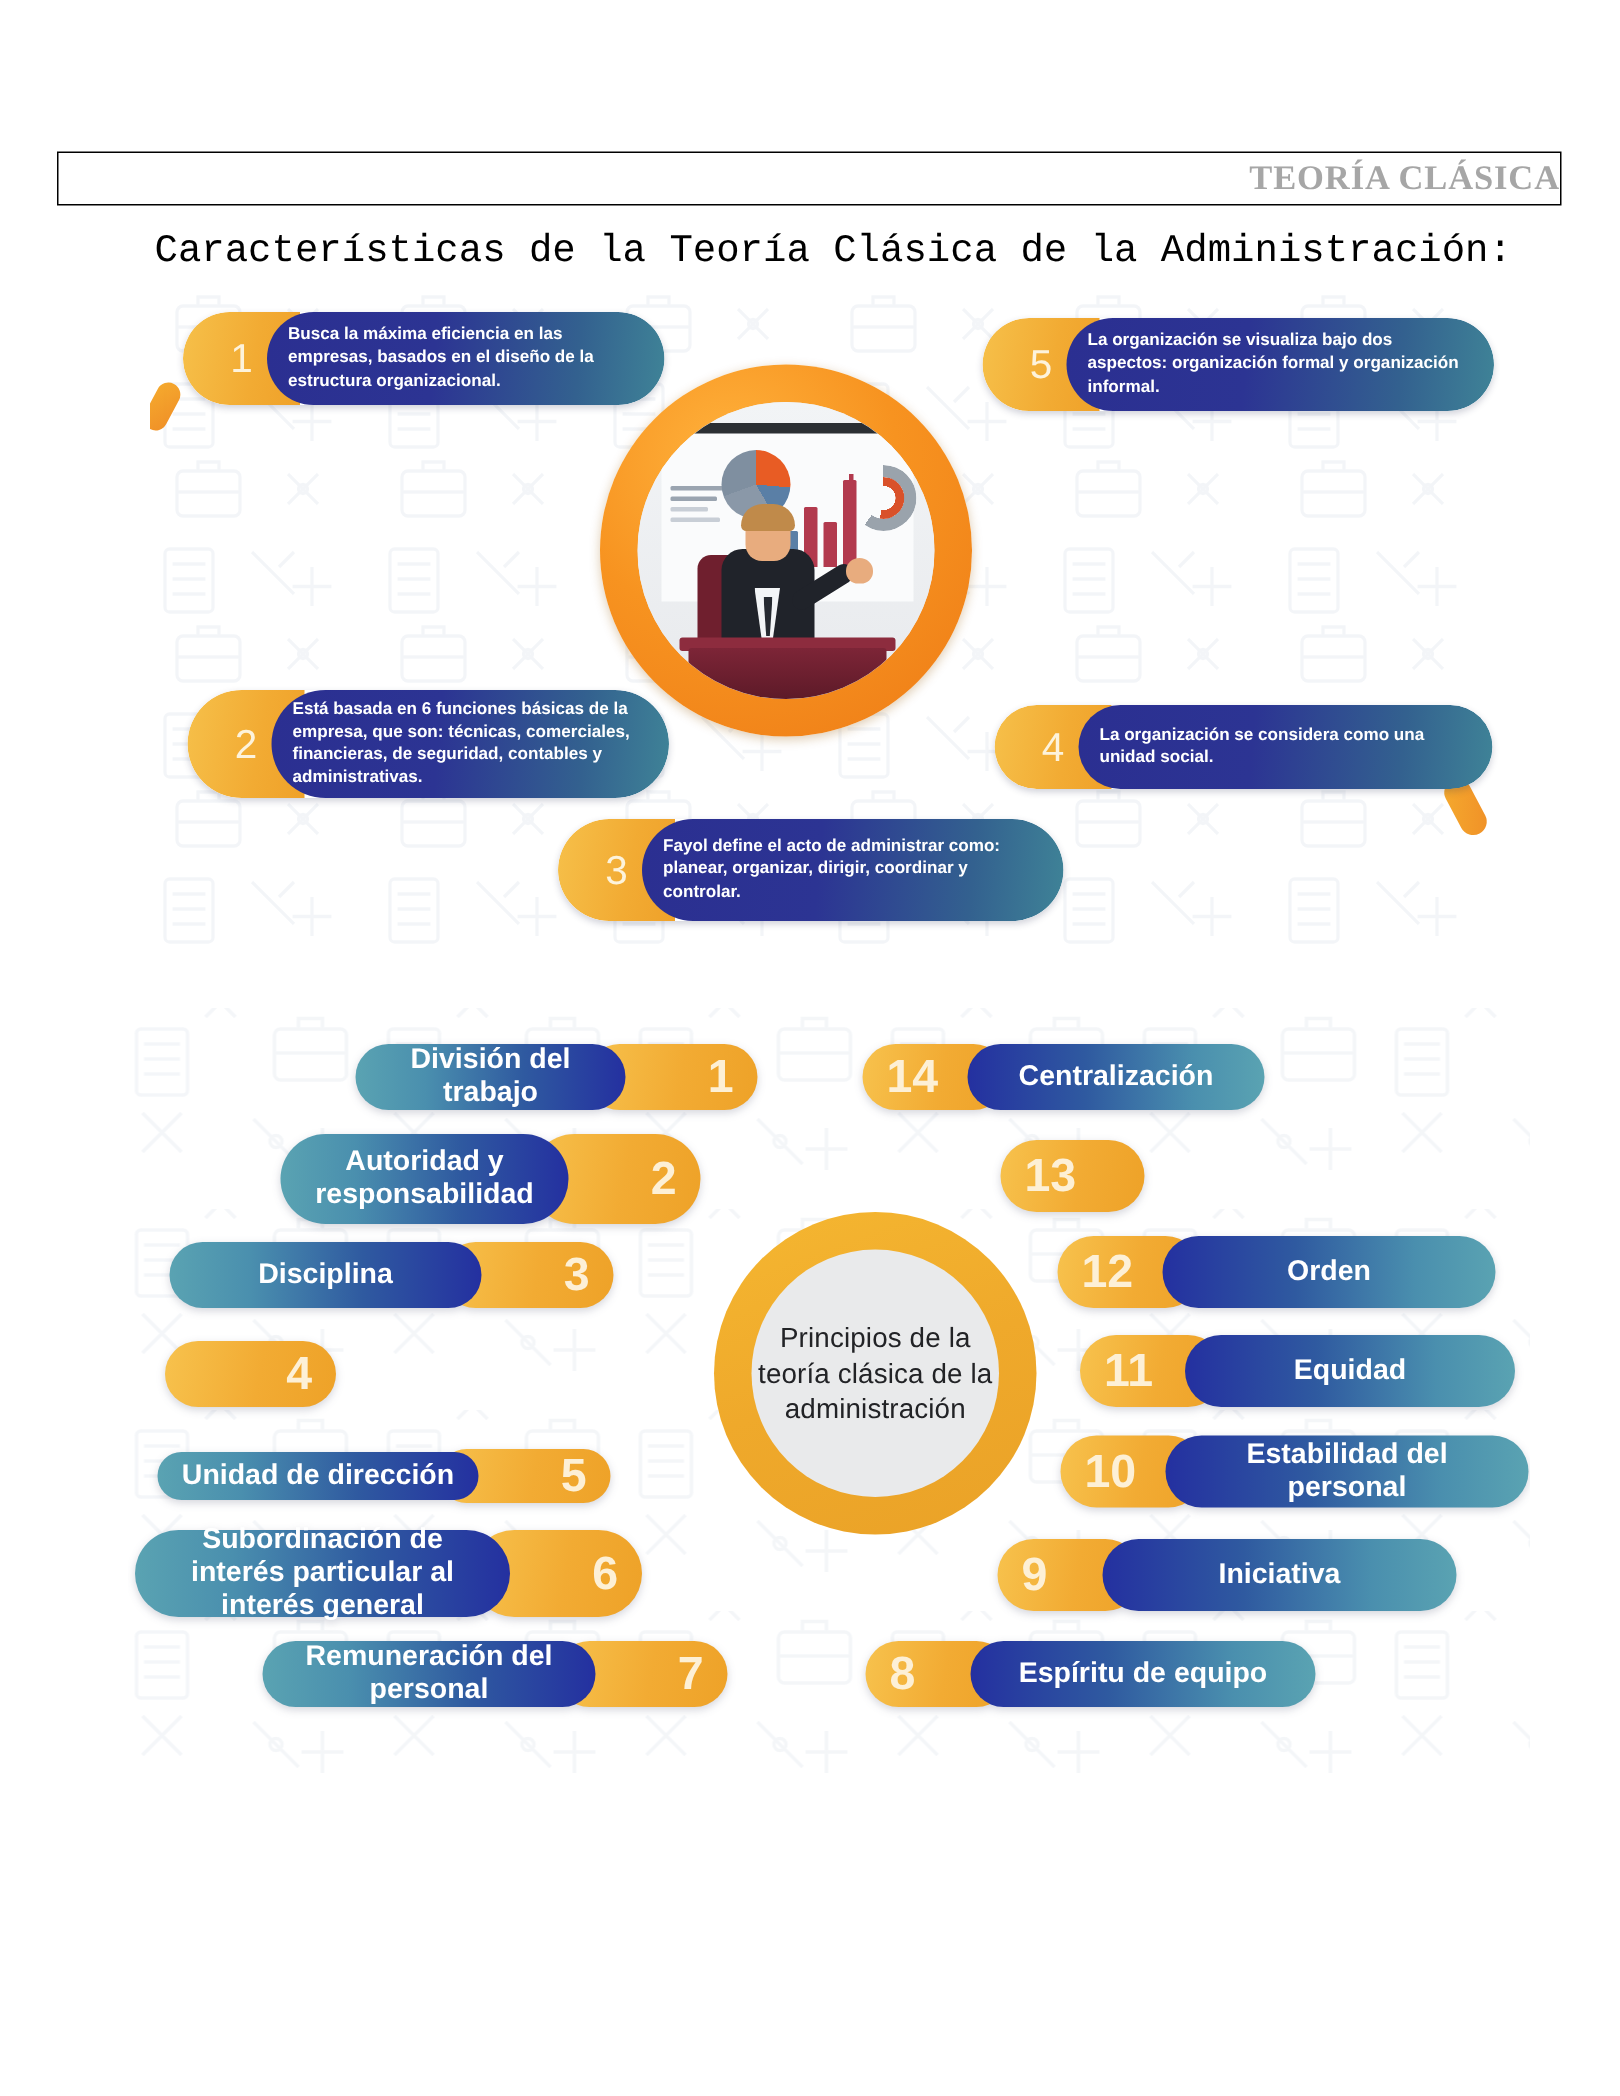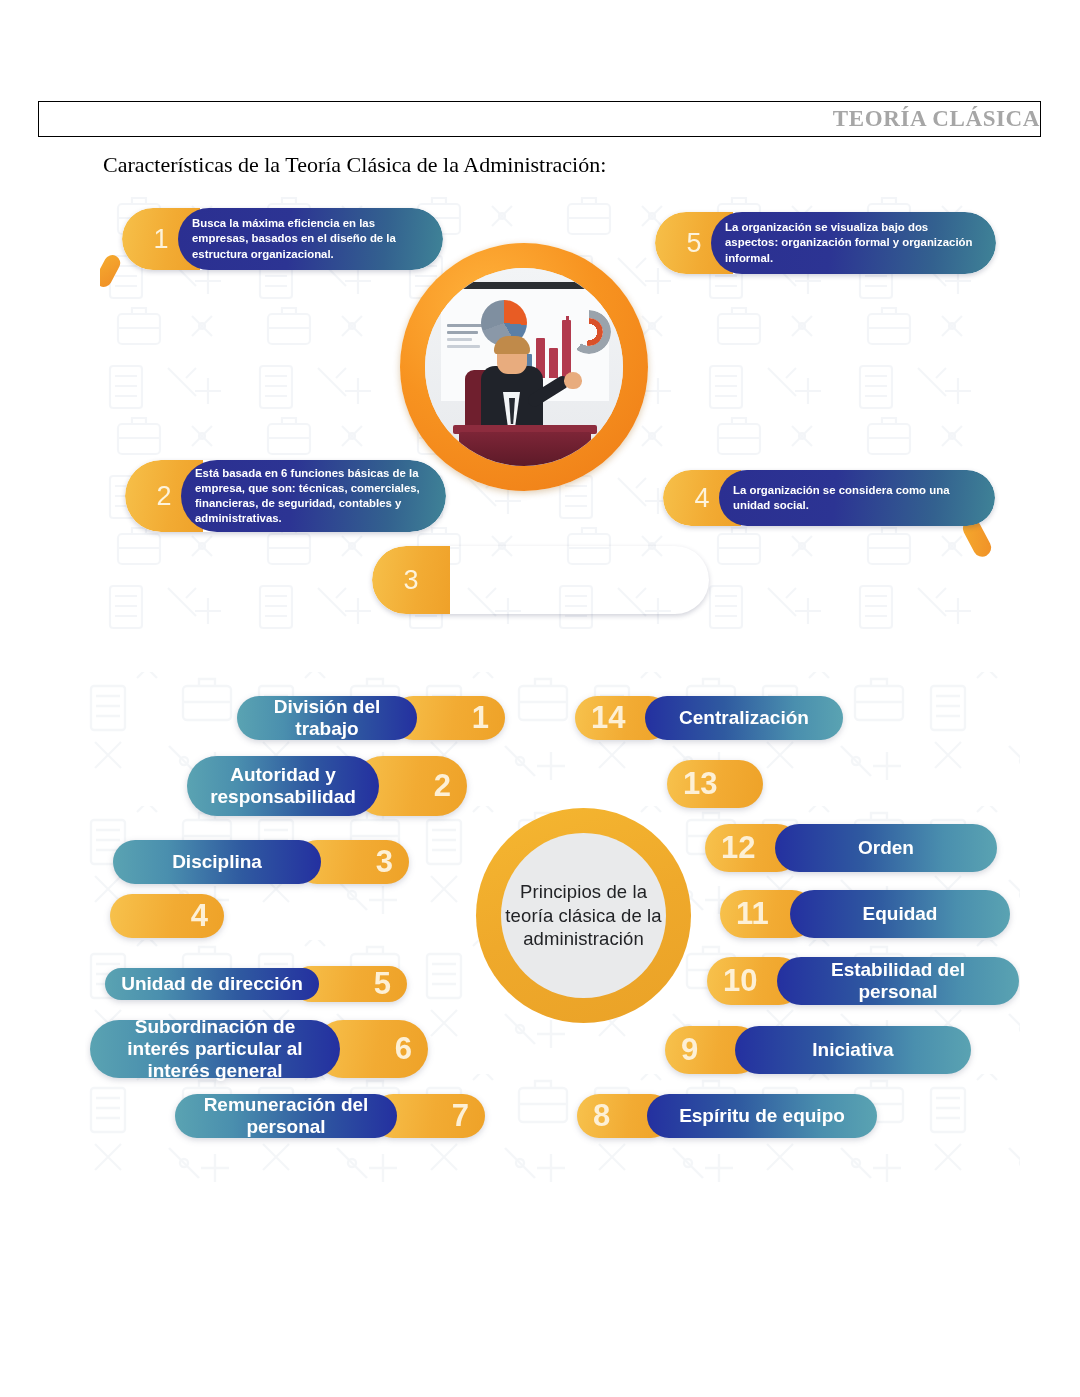--- a/index.html
+++ b/index.html
@@ -34,22 +34,22 @@
     font-size: 23px;
     font-weight: bold;
     letter-spacing: 0.6px;
     color: #a6a6a6;
   }
 
   .intro-line {
     position: absolute;
     left: 103px;
     top: 152px;
-    font-family: Liberation Serif, serif;
-    font-size: 22px;
+    font-family: Liberation Mono, monospace;
+    font-size: 26px;
     color: #000000;
     white-space: nowrap;
   }
 
   
   .info-canvas {
     position: absolute;
     overflow: hidden;
   }
   .wm-layer {
@@ -297,21 +297,21 @@
   .pill2.right .txt {
     background: linear-gradient(90deg, #2430a0 0%, #2f5aa0 40%, #4a8fae 76%, #5aa3b2 100%);
     margin-left: -26px;
     z-index: 2;
   }
   .pill2.right .num { z-index: 1; width: 80px; justify-content: flex-start; padding-left: 16px; }
 
   
   #p-item-1  { left: 152px; top: 24px;  width: 268px; height: 44px; }
   #p-item-2  { left: 102px; top: 84px;  width: 280px; height: 60px; }
-  #p-item-3  { left: 28px;  top: 168px; width: 296px; height: 44px; }
+  #p-item-3  { left: 28px;  top: 156px; width: 296px; height: 44px; }
   #p-item-4  { left: 25px;  top: 222px; width: 290px; height: 44px; }
   #p-item-5  { left: 20px;  top: 290px; width: 302px; height: 44px; align-items: center; }
   #p-item-6  { left: 5px;   top: 348px; width: 338px; height: 58px; }
   #p-item-7  { left: 90px;  top: 422px; width: 310px; height: 44px; }
   
   #p-item-14 { left: 490px; top: 24px;  width: 268px; height: 44px; }
   #p-item-13 { left: 582px; top: 88px;  width: 278px; height: 48px; }
   #p-item-12 { left: 620px; top: 152px; width: 292px; height: 48px; }
   #p-item-11 { left: 635px; top: 218px; width: 290px; height: 48px; }
   #p-item-10 { left: 622px; top: 285px; width: 312px; height: 48px; }
@@ -387,20 +387,21 @@
   <div class="pill1" id="c-item-1">
     <div class="num">1</div>
     <div class="txt">Busca la máxima eficiencia en las empresas, basados en el diseño de la estructura organizacional.</div>
   </div>
   <div class="pill1" id="c-item-2">
     <div class="num">2</div>
     <div class="txt">Está basada en 6 funciones básicas de la empresa, que son: técnicas, comerciales, financieras, de seguridad, contables y administrativas.</div>
   </div>
   <div class="pill1" id="c-item-3">
     <div class="num">3</div>
+    <div class="txt">Fayol define el acto de administrar como: planear, organizar, dirigir, coordinar y controlar.</div>
   </div>
   <div class="pill1" id="c-item-4">
     <div class="num">4</div>
     <div class="txt">La organización se considera como una unidad social.</div>
   </div>
   <div class="pill1" id="c-item-5">
     <div class="num">5</div>
     <div class="txt">La organización se visualiza bajo dos aspectos: organización formal y organización informal.</div>
   </div>
 </div>

